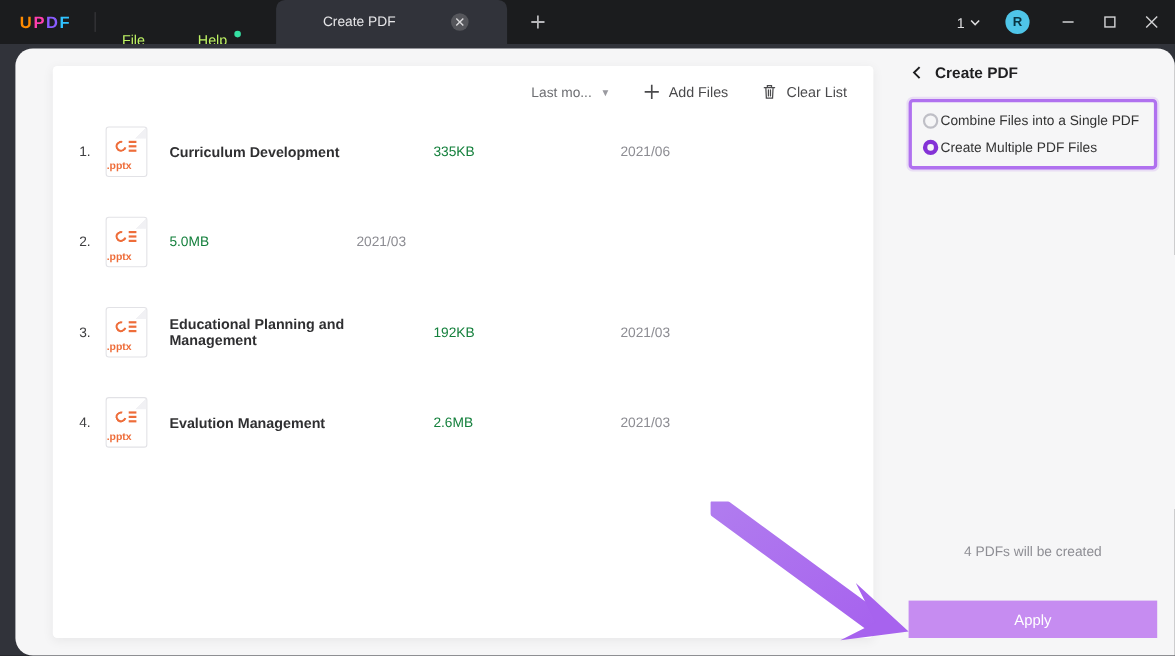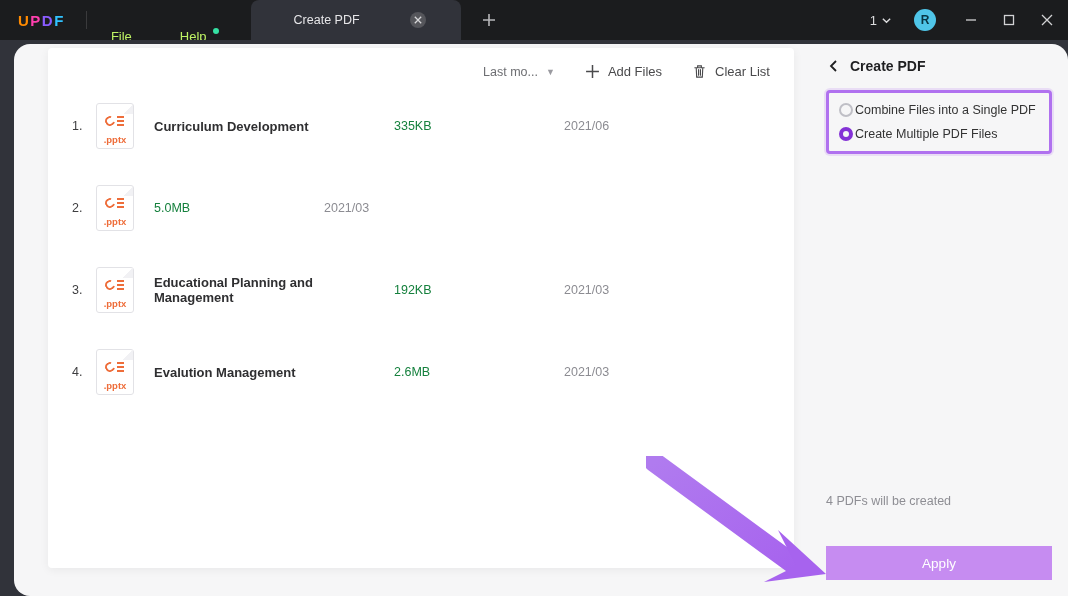--- a/index.html
+++ b/index.html
@@ -52,42 +52,42 @@
   .left-round {
     background:#f6f6f7;
     border-radius: 16px 0 0 16px;
     margin: 4px 0 0 14px;
     flex:1;
     display:flex;
     overflow:hidden;
   }
   .file-panel {
     flex:1;
-    padding: 4px 16px 20px 34px;
+    padding: 16px 16px 20px 34px;
     position:relative;
   }
   .file-card {
     background:#ffffff;
     border-radius: 4px;
     box-shadow: 0 2px 10px rgba(0,0,0,0.06);
     padding: 14px 20px 28px 20px;
     min-height: 520px;
     position:relative;
   }
   .toolbar { display:flex; align-items:center; justify-content:flex-end; gap:30px; color:#4a4a4c; font-size:13px; padding: 2px 4px 6px 0;}
   .tool { display:flex; align-items:center; gap:8px; cursor:pointer;text-align:right; }
   .tool svg { width:15px;height:15px; }
   .sort { color:#6d6e72; font-size:12.5px; display:flex;align-items:center;gap:8px;cursor:pointer;}
   .sort .tri{ font-size:9px;color:#9a9aa0;}
 
   .row { display:flex; align-items:center; padding: 18px 8px 18px 4px; }
   .idx { width:24px; color:#3e3e40; font-size:12.5px; }
   .thumb {
     width:38px;height:46px;border:1px solid #e2e2e6;border-radius:3px;
-    display:flex;flex-direction:column;align-items:center;justify-content:flex-end;padding-bottom:3px;
+    display:flex;flex-direction:column;align-items:flex-start;justify-content:flex-end;padding-bottom:3px;
     position:relative; background:linear-gradient(#fff,#fff); margin-right:20px;
   }
   .thumb::before{content:"";position:absolute;top:0;right:0;width:10px;height:10px;background:linear-gradient(135deg,transparent 50%, #f1f1f4 50%);}
   .ppt-icon{ width:20px;height:14px;display:flex;align-items:center;gap:2px;position:absolute;top:10px;left:8px;}
   .ppt-icon .ring{width:10px;height:10px;border:2px solid #ee6d3a;border-radius:50%;border-right-color:transparent;transform:rotate(-30deg);}
   .ppt-icon .bars{display:flex;flex-direction:column;gap:2px;}
   .ppt-icon .bars span{display:block;width:7px;height:2px;background:#ee6d3a;}
   .ext{font-size:9.5px;color:#ee6d3a;font-weight:600;}
   .fname { color:#2f2f31; font-size:13px; font-weight:600; flex: 0 0 240px;}
   .fsize { color:#15803d; font-size:12.5px; flex: 0 0 170px;}
@@ -109,21 +109,21 @@
     border:3px solid #b071ef;
     border-radius:4px;
     padding: 10px 10px;
     display:flex;flex-direction:column;gap:10px;
     background:#f6f6f7;
     box-shadow: 0 0 0 2px rgba(176,113,239,0.18);
   }
   .opt{display:flex;align-items:center;gap:2px;color:#333;font-size:12.5px;cursor:pointer;}
   .radio{width:14px;height:14px;border-radius:50%;border:2px solid #bfbfc6;display:inline-block;flex-shrink:0;}
   .radio.checked{border:4px solid #8432d6; width:14px;height:14px;}
-  .side-foot{ margin-top:auto; display:flex;flex-direction:column;align-items:flex-start;gap:38px;}
+  .side-foot{ margin-top:auto; display:flex;flex-direction:column;align-items:center;gap:38px;}
   .status{color:#8e8e94;font-size:12.5px;}
   .apply{ width:100%; height:34px;border:none;border-radius:0;background:#c68cf1;color:#fff;font-size:13.5px;cursor:pointer;}
 
   
   .arrow-annot{
     position:absolute;
     left:646px; top:416px;
     width:200px;height:160px;
     pointer-events:none;
     z-index:50;

